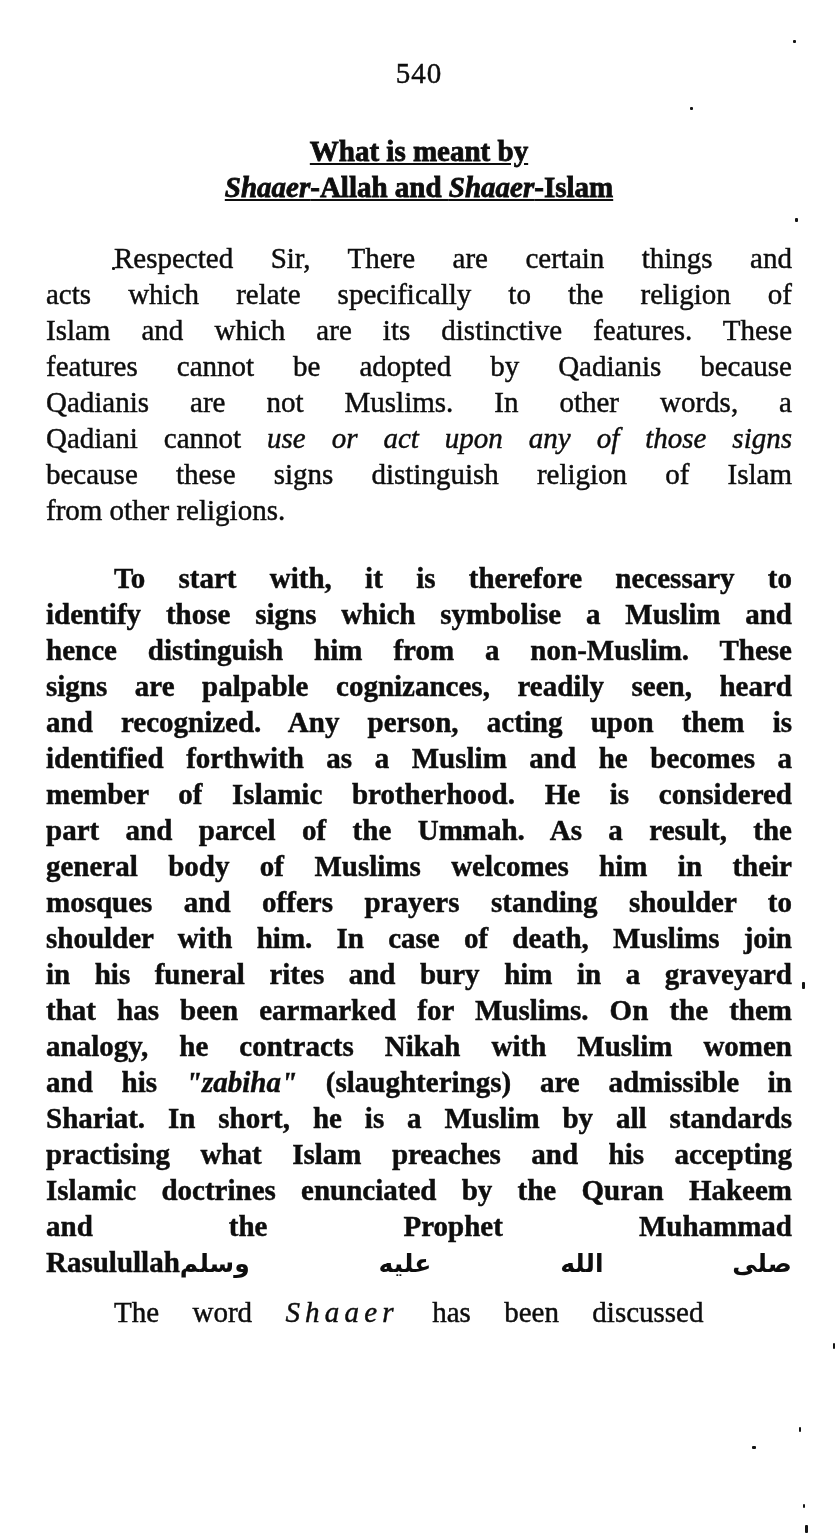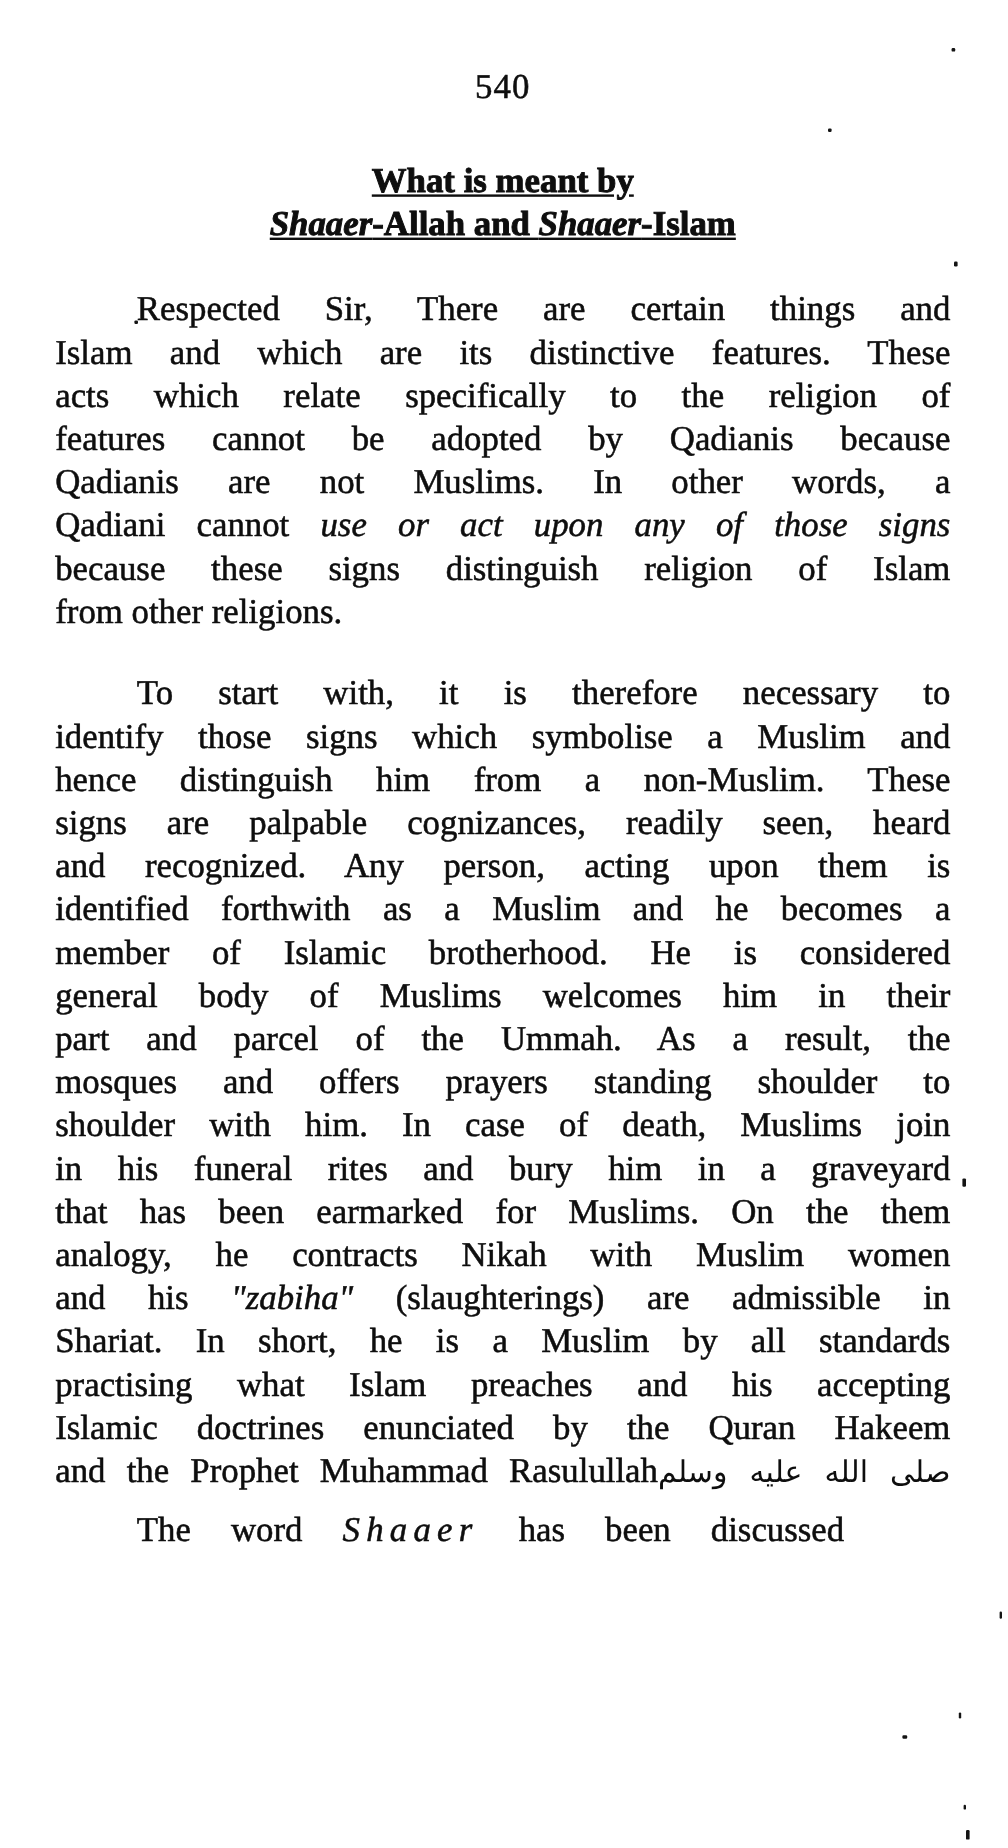--- a/index.html
+++ b/index.html
@@ -29,21 +29,21 @@
   .line.indent { text-indent: 68px; }
 
   [data-name="page-number"] { margin-bottom: 42px; }
   [data-name="page-number"] .line,
   [data-name="page-number-text"] { text-align: center; text-align-last: center; letter-spacing: 1px; }
 
   [data-name="para-1"] { margin-bottom: 34px; }
   [data-name="section-heading"] { margin-bottom: 35px; font-weight: bold; -webkit-text-stroke: 0.8px currentColor; }
   [data-name="section-heading"] .line { text-align: center; text-align-last: center; text-decoration: underline; }
   [data-name="para-2"] { margin-bottom: 32px; }
-  [data-name="para-3"] { margin-bottom: 12px; }
+  [data-name="para-3"] { margin-bottom: 12px; font-weight: bold; }
 
   .seg-i  { font-style: italic; }
   .seg-bi { font-style: italic; font-weight: bold; }
   .seg-isp { font-style: italic; letter-spacing: 0.18em; }
   .seg-ar {
     font-family: "DejaVu Sans", "DejaVu Serif", sans-serif;
     font-size: 25px;
     -webkit-text-stroke: 0;
     white-space: nowrap;
   }
@@ -59,38 +59,38 @@
     <div class="block page-number" data-name="page-number">
       <div class="line last" data-name="page-number-text">540</div>
     </div>
 
       <div class="block heading" data-name="section-heading">
         <div class="line last" data-name="text-line"><span data-name="body-text">What is meant by</span></div>
         <div class="line last" data-name="text-line"><span class="seg-bi" data-name="emphasis-text">Shaaer</span><span data-name="body-text">-Allah and </span><span class="seg-bi" data-name="emphasis-text">Shaaer</span><span data-name="body-text">-Islam</span></div>
       </div>
       <div class="block paragraph" data-name="para-2">
         <div class="line indent" data-name="text-line"><span data-name="body-text">Respected Sir, There are certain things and</span></div>
+        <div class="line" data-name="text-line"><span data-name="body-text">acts which relate specifically to the religion of</span></div>
         <div class="line" data-name="text-line"><span data-name="body-text">Islam and which are its distinctive features. These</span></div>
-        <div class="line" data-name="text-line"><span data-name="body-text">acts which relate specifically to the religion of</span></div>
         <div class="line" data-name="text-line"><span data-name="body-text">features cannot be adopted by Qadianis because</span></div>
         <div class="line" data-name="text-line"><span data-name="body-text">Qadianis are not Muslims. In other words, a</span></div>
         <div class="line" data-name="text-line"><span data-name="body-text">Qadiani cannot </span><span class="seg-i" data-name="emphasis-text">use or act upon any of those signs</span></div>
         <div class="line" data-name="text-line"><span data-name="body-text">because these signs distinguish religion of Islam</span></div>
         <div class="line last" data-name="text-line"><span data-name="body-text">from other religions.</span></div>
       </div>
       <div class="block paragraph" data-name="para-3">
         <div class="line indent" data-name="text-line"><span data-name="body-text">To start with, it is therefore necessary to</span></div>
         <div class="line" data-name="text-line"><span data-name="body-text">identify those signs which symbolise a Muslim and</span></div>
         <div class="line" data-name="text-line"><span data-name="body-text">hence distinguish him from a non-Muslim. These</span></div>
         <div class="line" data-name="text-line"><span data-name="body-text">signs are palpable cognizances, readily seen, heard</span></div>
         <div class="line" data-name="text-line"><span data-name="body-text">and recognized. Any person, acting upon them is</span></div>
         <div class="line" data-name="text-line"><span data-name="body-text">identified forthwith as a Muslim and he becomes a</span></div>
         <div class="line" data-name="text-line"><span data-name="body-text">member of Islamic brotherhood. He is considered</span></div>
+        <div class="line" data-name="text-line"><span data-name="body-text">part and parcel of the Ummah. As a result, the</span></div>
         <div class="line" data-name="text-line"><span data-name="body-text">general body of Muslims welcomes him in their</span></div>
-        <div class="line" data-name="text-line"><span data-name="body-text">part and parcel of the Ummah. As a result, the</span></div>
         <div class="line" data-name="text-line"><span data-name="body-text">mosques and offers prayers standing shoulder to</span></div>
         <div class="line" data-name="text-line"><span data-name="body-text">shoulder with him. In case of death, Muslims join</span></div>
         <div class="line" data-name="text-line"><span data-name="body-text">in his funeral rites and bury him in a graveyard</span></div>
         <div class="line" data-name="text-line"><span data-name="body-text">that has been earmarked for Muslims. On the them</span></div>
         <div class="line" data-name="text-line"><span data-name="body-text">analogy, he contracts Nikah with Muslim women</span></div>
         <div class="line" data-name="text-line"><span data-name="body-text">and his </span><span class="seg-i" data-name="emphasis-text">"zabiha"</span><span data-name="body-text"> (slaughterings) are admissible in</span></div>
         <div class="line" data-name="text-line"><span data-name="body-text">Shariat. In short, he is a Muslim by all standards</span></div>
         <div class="line" data-name="text-line"><span data-name="body-text">practising what Islam preaches and his accepting</span></div>
         <div class="line" data-name="text-line"><span data-name="body-text">Islamic doctrines enunciated by the Quran Hakeem</span></div>
         <div class="line" data-name="text-line"><span data-name="body-text">and the Prophet Muhammad Rasulullah</span><span class="seg-ar" data-name="arabic-honorific-text">صلى الله عليه وسلم</span></div>

